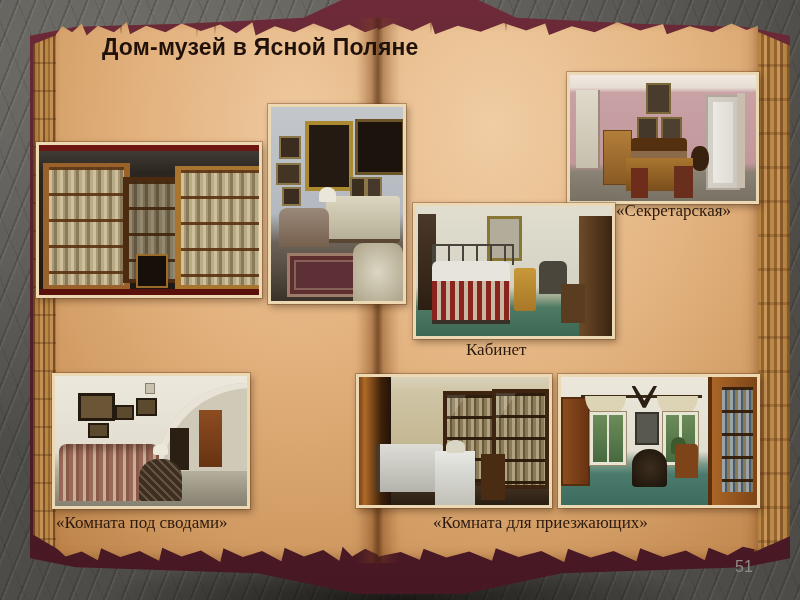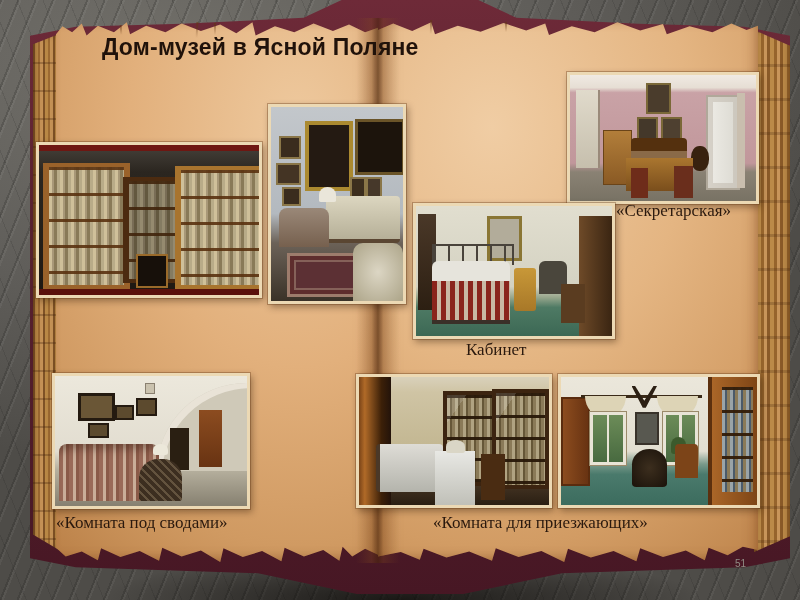--- a/index.html
+++ b/index.html
@@ -54,21 +54,21 @@
   .title{position:absolute;left:102px;top:34px;font-family:"Liberation Sans",sans-serif;
          font-weight:bold;font-size:23px;color:#20120a;letter-spacing:.2px;}
   .caption{position:absolute;font-size:17px;color:#2a190e;}
   .caption.center2{left:246px;top:308px;width:140px;text-align:center;white-space:pre-line;line-height:1.45;}
   .cap-library{left:68px;top:297px;}
   .cap-secretary{left:616px;top:201px;}
   .cap-bedroom{left:466px;top:340px;}
   .cap-vaulted{left:56px;top:513px;}
   .cap-guest{left:433px;top:513px;}
   .pagenum{position:absolute;left:735px;top:558px;font-family:"Liberation Sans",sans-serif;
-           font-size:10px;color:#908c84;}
+           font-size:16px;color:#908c84;}
 
   
   .photo{position:absolute;border:3px solid #ecd9b4;
          box-shadow:0 0 0 1px rgba(100,55,20,.35), 2px 3px 7px rgba(40,20,6,.4);}
   .scene{position:absolute;inset:0;overflow:hidden;}
   .sp{position:absolute;}
 
   .photo-library{left:36px;top:142px;width:220px;height:150px;}
   .photo-study{left:268px;top:104px;width:132px;height:194px;}
   .photo-secretary{left:567px;top:72px;width:186px;height:126px;}

